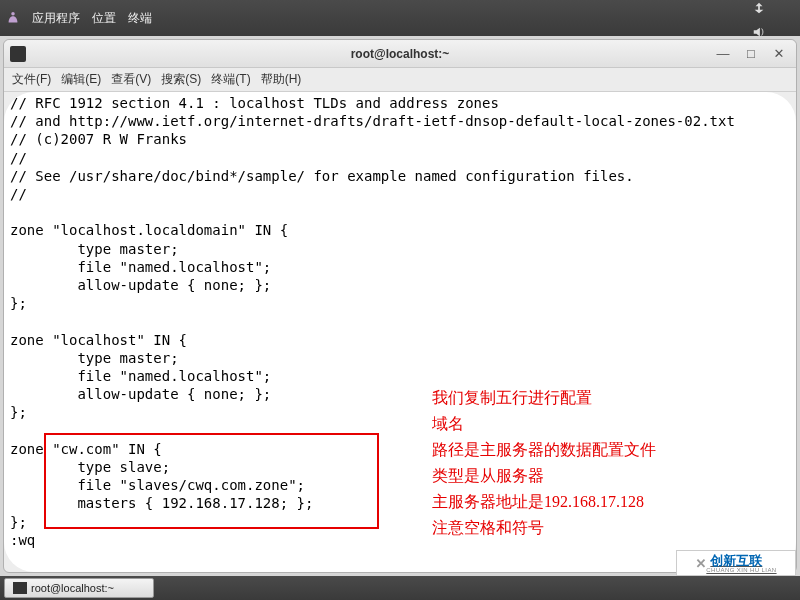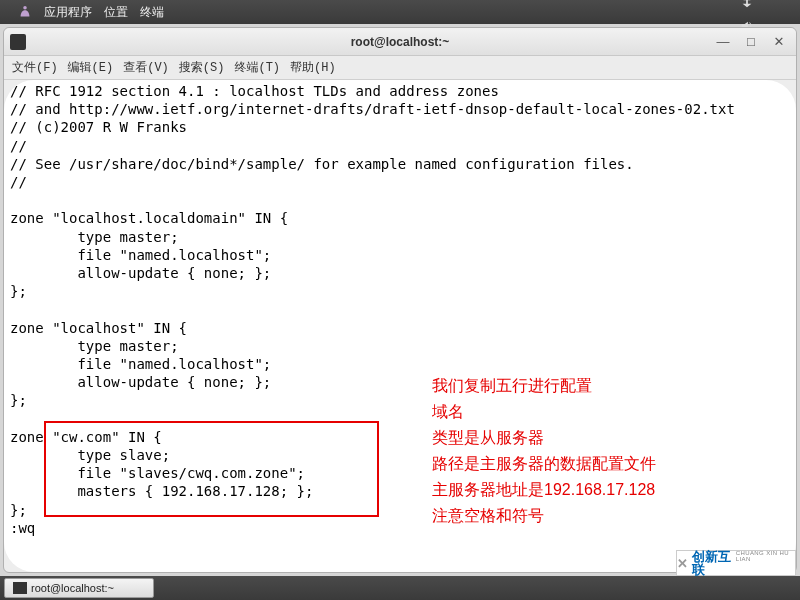--- a/index.html
+++ b/index.html
@@ -1,43 +1,43 @@
 <!DOCTYPE html>
 <html><head>
 <meta charset="utf-8">
 <style>
   * { margin: 0; padding: 0; box-sizing: border-box; }
   html, body { width: 800px; height: 600px; overflow: hidden; font-family: sans-serif; }
   body { background: #d6d6d6; display: flex; flex-direction: column; }
 
   
-  .top-panel { height: 24px; background: linear-gradient(#4a4a4a,#3a3a3a); color: #eee; display: flex; align-items: center; font-size: 12px; padding: 0 18px; }
+  .top-panel { height: 36px; background: linear-gradient(#4a4a4a,#3a3a3a); color: #eee; display: flex; align-items: center; font-size: 12px; padding: 0 6px; }
   .top-panel .left { display: flex; align-items: center; gap: 12px; }
   .top-panel .left .menu { cursor: default; }
   .top-panel .right { margin-left: auto; display: flex; align-items: center; gap: 10px; flex-direction: column; }
   .foot-icon { width:14px; height:14px; display:inline-block; }
   .tray-icon { width:14px; height:14px; display:inline-flex; align-items:center; justify-content:center; }
 
   
   .window { margin: 3px; background: #ededed; border: 1px solid #b0b0b0; border-radius: 6px; display: flex; flex-direction: column; flex: 1; min-height: 0; }
   .titlebar { height: 28px; display: flex; align-items: center; position: relative; background: linear-gradient(#f2f2f2,#e0e0e0); border-bottom: 1px solid #c8c8c8; border-radius: 6px 6px 0 0; }
   .titlebar .icon { width:16px; height:16px; margin-left:6px; background:#333; border-radius:2px; }
   .titlebar .title { position:absolute; left:0; right:0; text-align:center; font-size:12px; font-weight:bold; color:#333; pointer-events:none; }
   .titlebar .controls { margin-left:auto; display:flex; gap:14px; margin-right:10px; font-size:13px; color:#555; }
   .titlebar .controls span { cursor:default; display:inline-flex; width:14px; justify-content:center; }
 
   .menubar { height: 24px; display:flex; align-items:center; gap:10px; padding: 0 8px; font-size:12px; color:#333; border-bottom:1px solid #cfcfcf; background:#ececec; }
-  .menubar .menu { cursor:default;font-family:Liberation Mono, monospace; }
+  .menubar .menu { cursor:default; }
 
   .content { flex:1; background:#fff; position:relative; padding: 2px 6px; font-family: "DejaVu Sans Mono","Courier New",monospace; font-size:14px; line-height:18.2px; color:#000; white-space:pre; overflow:hidden;border-radius:30px; }
 
   
   .annot-box { position:absolute; border:2px solid #e60000; }
 
-  .annot-text { position:absolute; color:#e60000; font-family: Liberation Sans, sans-serif; font-size:16px; line-height:26px; }
+  .annot-text { position:absolute; color:#e60000; font-family: Liberation Serif, serif; font-size:16px; line-height:26px; }
 
   
   .bottom-panel { height: 24px; background: linear-gradient(#4a4a4a,#3a3a3a); display:flex; align-items:center; padding:0 4px; gap:4px; }
   .task-btn { height:20px; background: linear-gradient(#f4f4f4,#dcdcdc); border:1px solid #999; border-radius:2px; display:flex; align-items:center; gap:4px; padding:0 8px; font-size:11px; color:#222; min-width: 150px; }
   .task-btn .ticon { width:14px; height:12px; background:#333; display:inline-block; }
 
   .watermark { position:absolute; right:4px; bottom:24px; width:120px; height:26px; background:#fff; border:1px solid #ccc; display:flex; align-items:center; justify-content:center; font-size:10px; color:#555; font-family:sans-serif; letter-spacing:0; }
   .watermark b { color:#0066b3; font-size:13px; margin-left:4px; }
 </style>
 </head>
@@ -113,29 +113,29 @@
         type master;
         file "named.localhost";
         allow-update { none; };
 };
 
 zone "cw.com" IN {
         type slave;
         file "slaves/cwq.com.zone";
         masters { 192.168.17.128; };
 };
-:wq</span><div class="annot-box" style="left:40px; top:341px; width:335px; height:96px;"></div><div class="annot-text" style="left:428px; top:293px;"><div>我们复制五行进行配置</div><div>域名</div><div>类型是从服务器</div><div>路径是主服务器的数据配置文件</div><div>主服务器地址是192.168.17.128</div><div>注意空格和符号</div></div></div>
+:wq</span><div class="annot-box" style="left:40px; top:341px; width:335px; height:96px;"></div><div class="annot-text" style="left:428px; top:293px;"><div>我们复制五行进行配置</div><div>域名</div><div>路径是主服务器的数据配置文件</div><div>类型是从服务器</div><div>主服务器地址是192.168.17.128</div><div>注意空格和符号</div></div></div>
 </div>
 
 <div class="bottom-panel">
   <div class="task-btn">
     <span class="ticon"></span>
     <span>root@localhost:~</span>
   </div>
 </div>
 
 <div class="watermark">
   <span style="font-size:13px; color:#999; font-weight:bold;">✕</span>
-  <span style="display:flex;line-height:1;">
+  <span style="display:flex;flex-direction:column;line-height:1;text-decoration:underline;">
     <b>创新互联</b>
     <span style="font-size:6px;color:#888;letter-spacing:0.4px">CHUANG XIN HU LIAN</span>
   </span>
 </div>
 
 </body></html>

